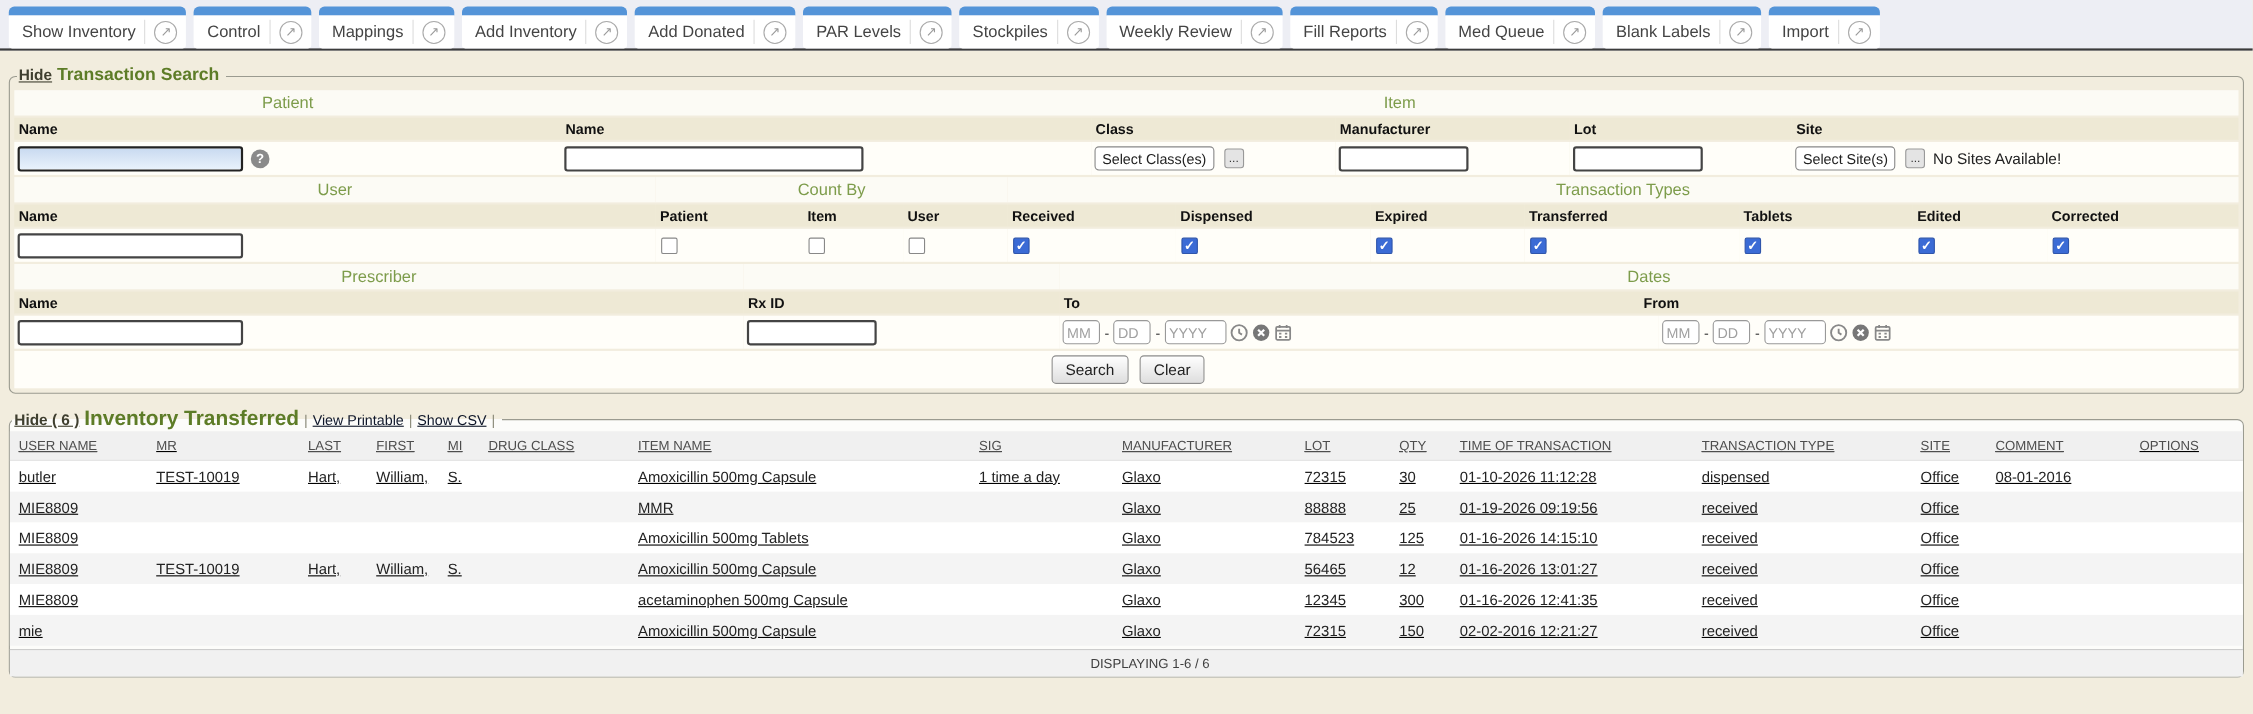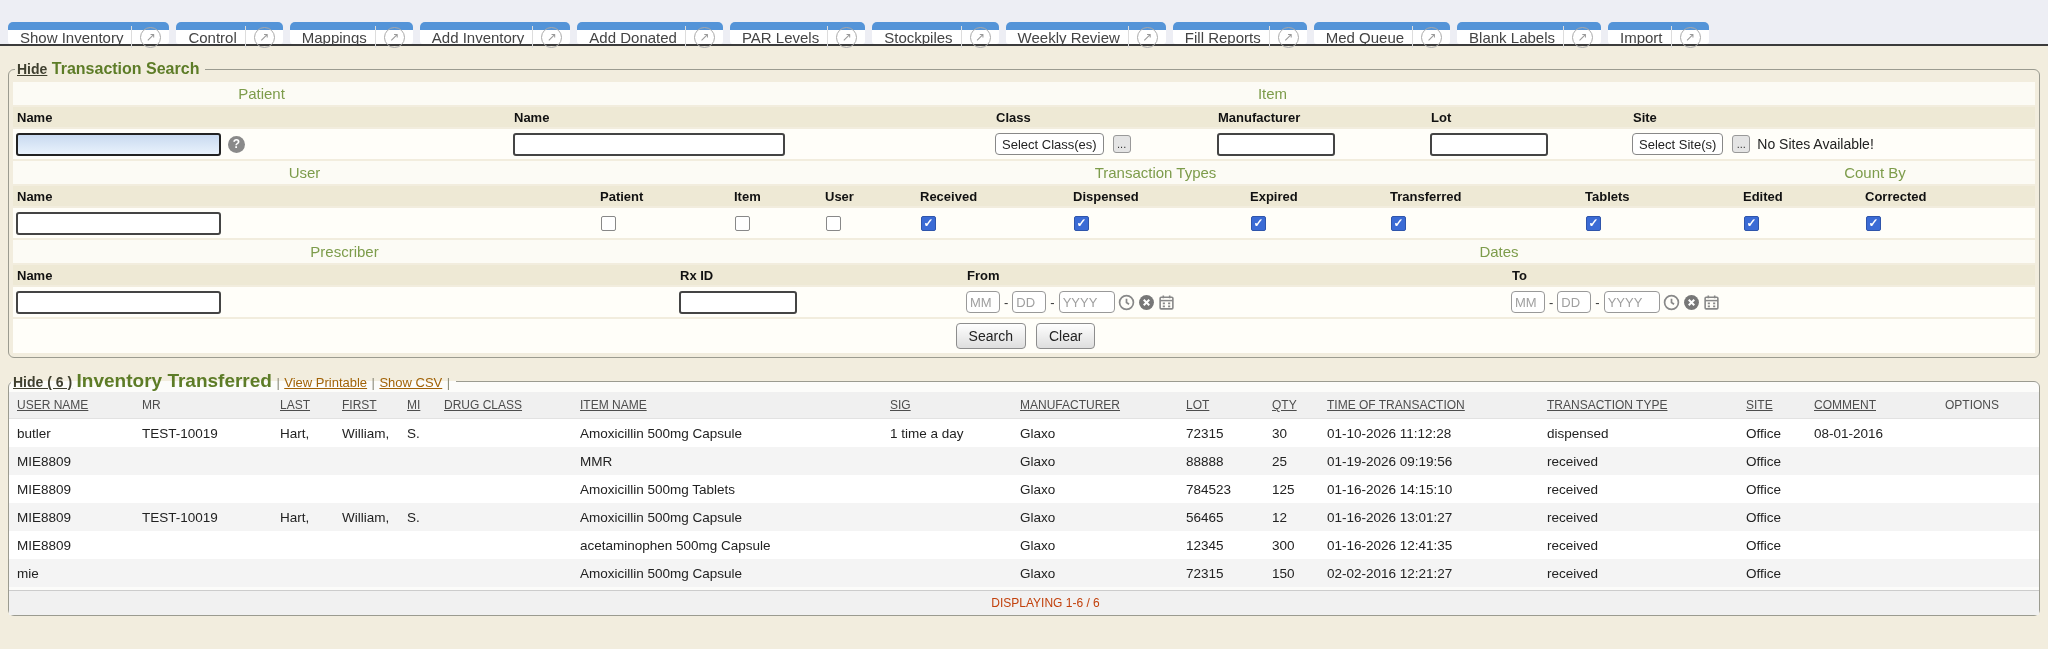--- a/index.html
+++ b/index.html
@@ -5,40 +5,40 @@
   * { box-sizing: border-box; margin: 0; padding: 0; }
   html,body { width:2048px; height:649px; }
   body { font-family:"Liberation Sans", sans-serif; background:#f2edde; overflow:hidden; }
 
   
   .tabbar { background:#edeef4; border-bottom:2px solid #3b3b3b; padding:4px 0 0 8px;
             display:flex; align-items:flex-end; gap:7px; height:46px; }
   .tab { display:flex; flex-direction:column; cursor:pointer; }
   .tab-top { height:8px; background:#5494d8; border-radius:5px 5px 0 0; }
   .tab-body { background:#ffffff; border-radius:0 0 3px 3px; display:flex; align-items:center;
-              padding:0 8px 0 12px; height:14px; gap:8px; }
+              padding:0 8px 0 12px; height:30px; gap:8px; }
   .tab-label { font-size:15px; color:#444; white-space:nowrap; }
   .tab-sep { width:1px; height:22px; background:#ddd; }
   .popout { width:21px; height:21px; border:1.5px solid #aaa; border-radius:50%; color:#999;
             font-size:12px; display:flex; align-items:center; justify-content:center; }
   .tab.active { background:#4f92d6; border-radius:5px; height:38px; justify-content:center;
                 padding:0 14px; }
   .tab.active .tab-label { color:#fff; font-weight:bold; }
 
   
   .content { padding:14px 8px 0 8px; }
   fieldset { border:1px solid #9b9b90; border-radius:6px; padding:4px; }
   .fs1 { background:#f2edde; }
   .fs2 { background:#fcfcfa; margin-top:12px; padding:0; }
   legend { padding:0 6px 0 2px; margin-left:2px; }
   .hide-link { font-size:14px; font-weight:bold; color:#3f3f2f; text-decoration:underline; cursor:pointer; }
   .fs-title { font-size:16px; font-weight:bold; color:#5d7c27; }
   .big-title { font-size:19px; font-weight:bold; color:#5d7c27; }
   .legend-sep { color:#8b8b7a; font-size:13px; }
-  .green-link { color:#a16207; font-size:13px; text-decoration:underline; cursor:pointer; }
+  .green-link { color:#0f172a; font-size:13px; text-decoration:underline; cursor:pointer; }
 
   
   .sg-row { display:flex; gap:0; margin-bottom:2px; background:transparent; }
   .sgc { flex-shrink:0; }
   .hdr  { background:#fcfbf5; height:23px; display:flex; align-items:center; justify-content:center; }
   .hdr span { color:#7d9c4b; font-size:15px; }
   .lbl  { background:#eee9d5; height:20px; display:flex; align-items:center; padding-left:4px; }
   .lbl span { font-size:13px; font-weight:bold; color:#111; }
   .inp  { background:#fffef9; height:30px; display:flex; align-items:center; padding-left:3px; gap:7px; }
 
@@ -79,32 +79,32 @@
   .date-in::placeholder { color:#a0a0a0; }
   .d-mm{width:34px} .d-dd{width:34px} .d-yy{width:56px}
   .dash { font-size:13px; color:#333; margin:0 1px; }
   .dicon { width:17px; height:17px; display:inline-block; }
   .dategrp { display:flex; align-items:center; gap:3px; }
   .btn { background:linear-gradient(#fefefe,#dedede); border:1px solid #8d8d8d; border-radius:4px;
          font-size:14px; color:#222; padding:4px 12px; cursor:pointer; font-family:"Liberation Sans",sans-serif; }
 
   
   .t-wrap { width:100%; }
-  .t-row { display:flex; align-items:center; height:28px; background:#fff; }
+  .t-row { display:flex; align-items:center; height:28px; background:#fff;text-decoration:underline; }
   .t-row.alt { background:#f4f4f4; }
   .t-head { background:#f0f0f0; height:27px; border-bottom:1px solid #e2e2e2; }
   .t-head .tcell { font-size:12px; color:#4d4d4d; }
   .t-head .sortable { text-decoration:underline; cursor:pointer; }
   .tcell { flex-shrink:0; font-size:13.5px; color:#222; white-space:nowrap; overflow:visible; padding-left:8px; }
   .tc1{width:125px}.tc2{width:138px}.tc3{width:62px}.tc4{width:65px}.tc5{width:37px}
   .tc6{width:136px}.tc7{width:310px}.tc8{width:130px}.tc9{width:166px}.tc10{width:86px}
   .tc11{width:55px}.tc12{width:220px}.tc13{width:199px}.tc14{width:68px}.tc15{width:131px}.tc16{flex:1}
   .t-foot { background:#f1f1f1; border-top:1px solid #ccc; height:25px; display:flex;
             align-items:center; justify-content:center; margin-top:3px; }
-  .t-foot span { font-size:12px; color:#c2410c;padding-left:43px; }
+  .t-foot span { font-size:12px; color:#404040;padding-left:43px; }
 </style>
 </head>
 <body>
 
 <div class="tabbar">
   <div class="tab">
       <span class="tab-top"></span>
       <span class="tab-body">
         <span class="tab-label">Show Inventory</span>
         <span class="tab-sep"></span>
@@ -265,25 +265,25 @@
           </span>
         <span class="dots">...</span>
         <span class="plain-note">No Sites Available!</span>
       </div>
     </div>
 
     <div class="sg-row">
       <div class="sgc hdr c-user">
           <span>User</span>
         </div>
+      <div class="sgc hdr c-countby">
+          <span>Count By</span>
+        </div>
       <div class="sgc hdr c-tt">
           <span>Transaction Types</span>
-        </div>
-      <div class="sgc hdr c-countby">
-          <span>Count By</span>
         </div>
     </div>
 
     <div class="sg-row">
       <div class="sgc lbl c-user">
           <span>Name</span>
         </div>
       <div class="sgc lbl c-cb1">
           <span>Patient</span>
         </div>
@@ -362,25 +362,25 @@
         </div>
     </div>
 
     <div class="sg-row">
       <div class="sgc lbl c-presc">
           <span>Name</span>
         </div>
       <div class="sgc lbl c-rx">
           <span>Rx ID</span>
         </div>
+      <div class="sgc lbl c-to">
+          <span>To</span>
+        </div>
       <div class="sgc lbl c-from">
           <span>From</span>
-        </div>
-      <div class="sgc lbl c-to">
-          <span>To</span>
         </div>
     </div>
 
     <div class="sg-row">
       <div class="sgc inp c-presc">
           <input class="txt txt-presc" value="" style="">
         </div>
       <div class="sgc inp c-rx">
           <input class="txt txt-small" value="" style="">
         </div>

